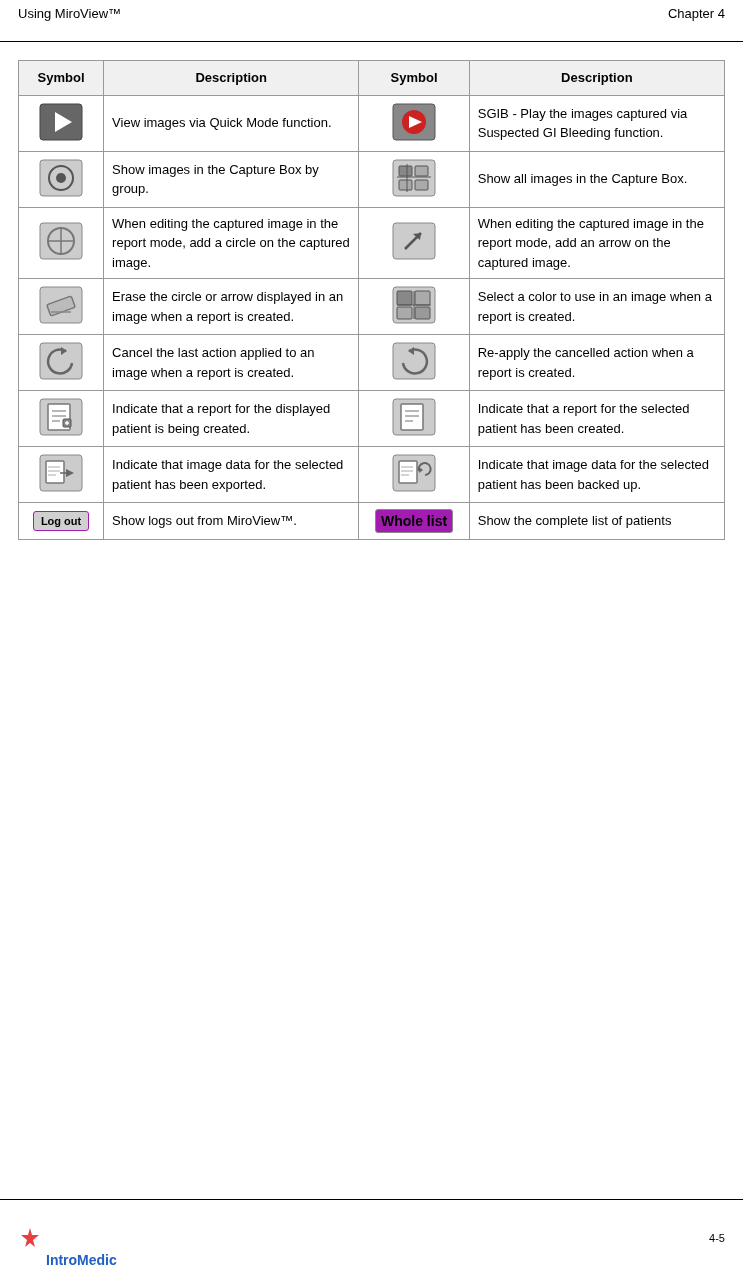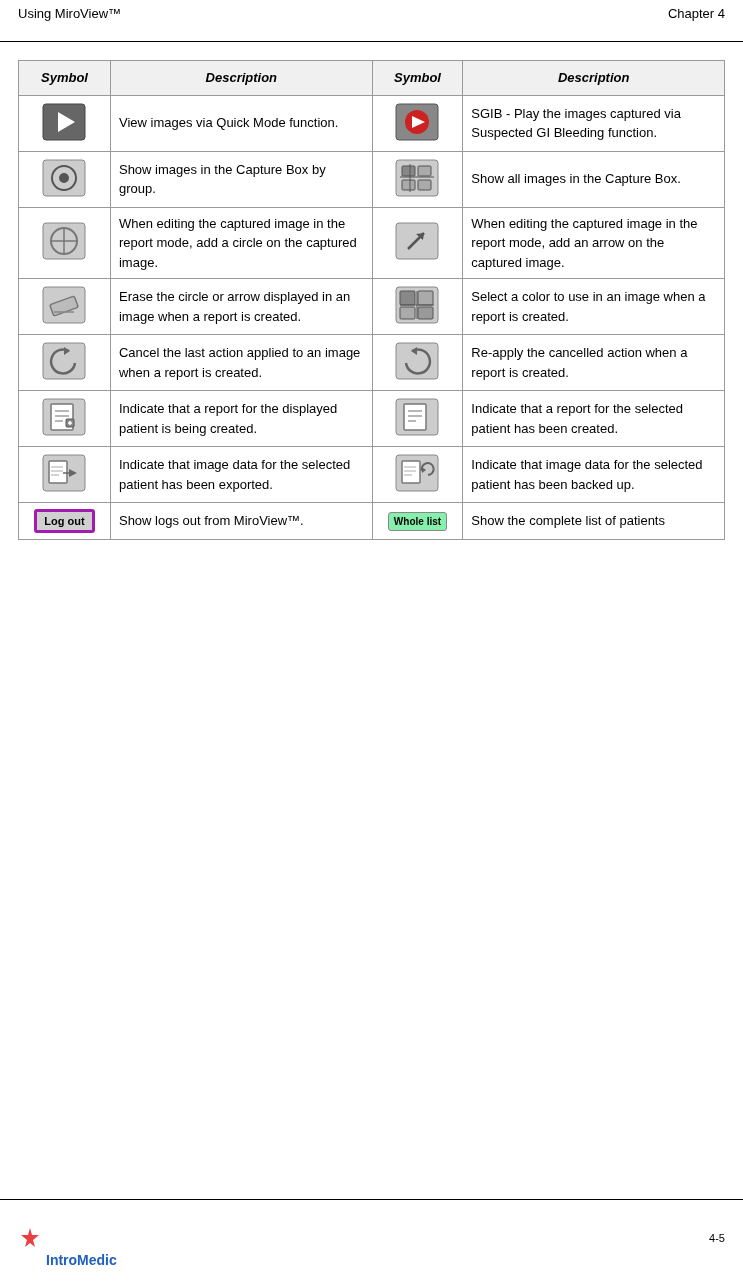--- a/index.html
+++ b/index.html
@@ -36,53 +36,52 @@
     th, td {
       border: 1px solid #999;
       padding: 6px 8px;
       vertical-align: top;
     }
 
     thead th {
       background: #f0f0f0;
       font-weight: bold;
       padding: 7px 8px;
-      font-style: italic;
     }
 
     .symbol-cell {
       width: 68px;
       text-align: center;
       vertical-align: middle;
     }
 
     .desc-cell {
       width: 220px;
       vertical-align: middle;
       line-height: 1.5;
     }
 
     .btn-logout {
       display: inline-block;
       background: #d0d0d0;
-      border: 3px solid #a21caf;
+      border: 1px solid #a21caf;
       border-radius: 3px;
       padding: 3px 7px;
       font-size: 11px;
       font-weight: bold;
       white-space: nowrap;
     }
 
     .btn-wholelist {
       display: inline-block;
-      background: #86efac;
+      background: #a21caf;
       border: 1px solid #888;
       border-radius: 3px;
       padding: 3px 5px;
-      font-size: 10px;
+      font-size: 14px;
       font-weight: bold;
       white-space: nowrap;
     }
 
     
     .icon-svg {
       width: 46px;
       height: 40px;
       display: inline-block;
     }

